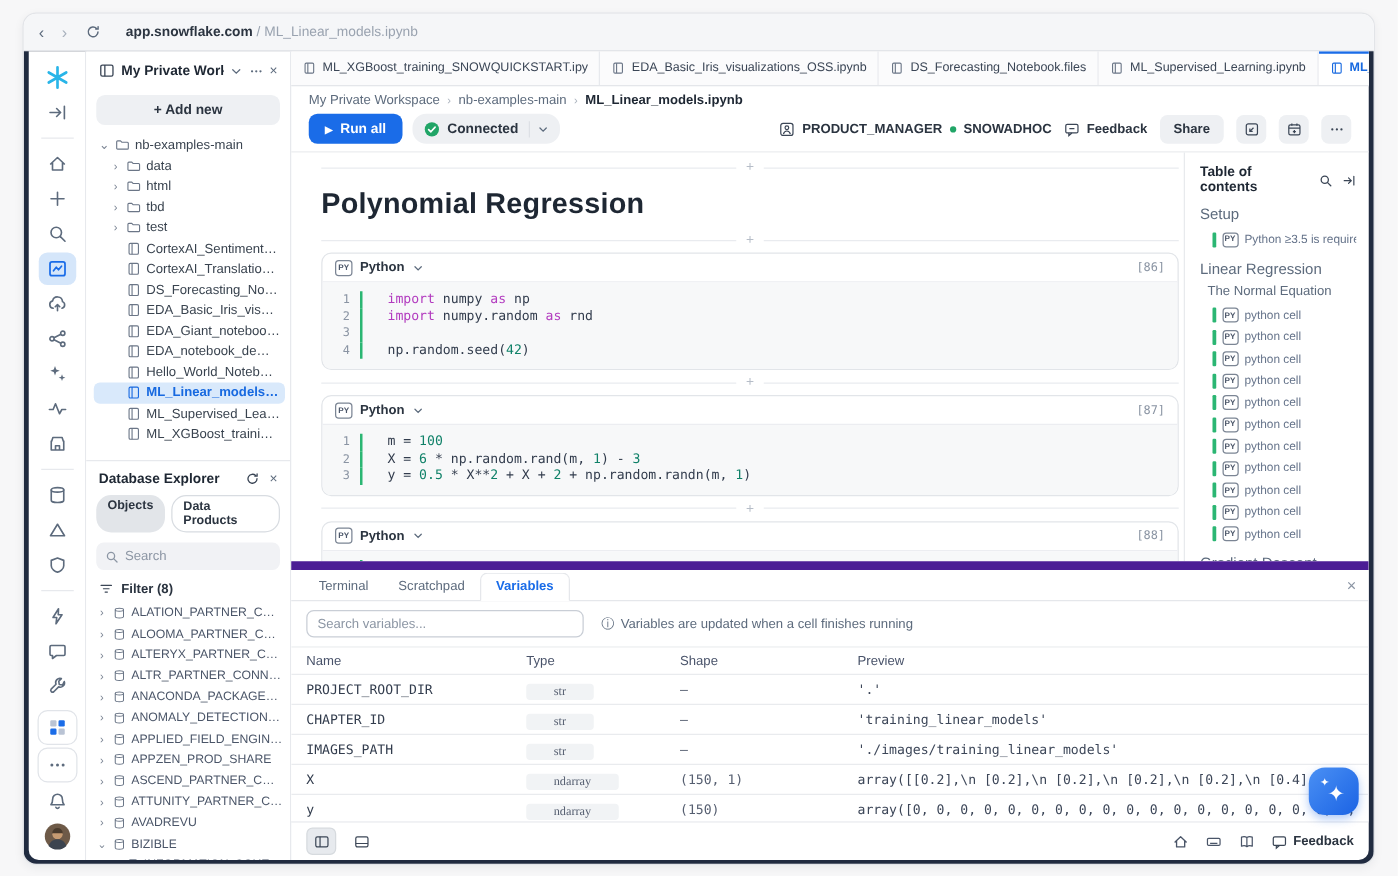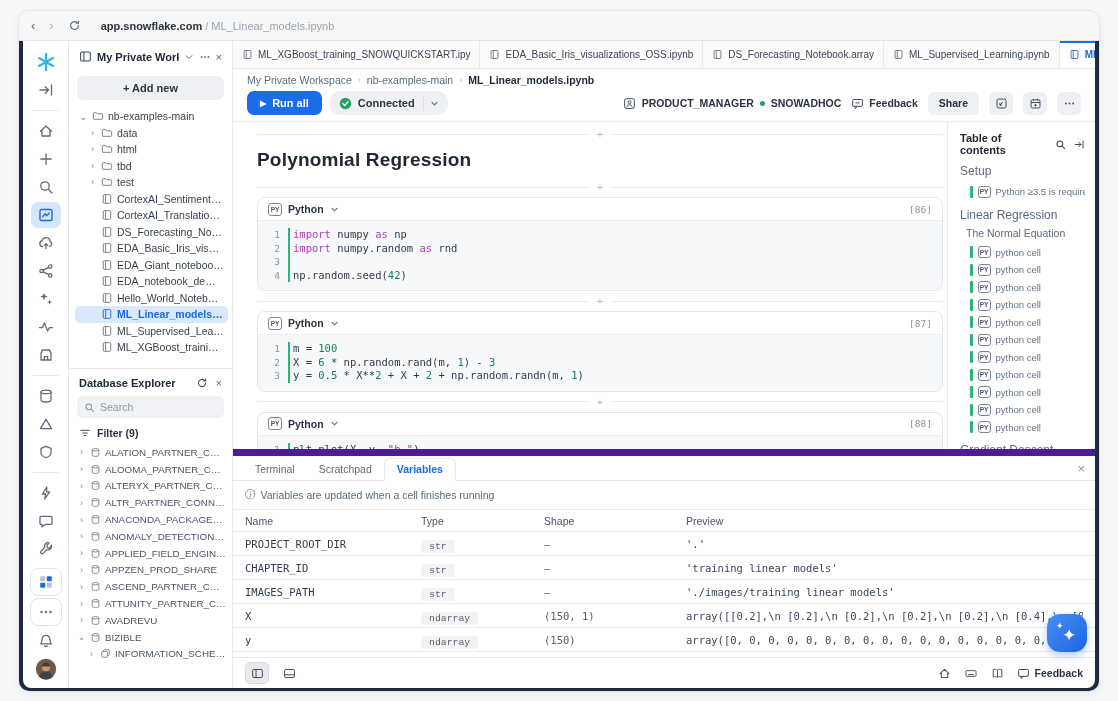--- a/index.html
+++ b/index.html
@@ -89,33 +89,33 @@
     padding:0 11px; font-size:10.5px; font-weight:700; color:#2b3440; cursor:pointer; }
   .sqbtn { background:#eef0f3; border-radius:6px; width:24px; height:23px; display:flex; align-items:center;
     justify-content:center; color:#3b4656; cursor:pointer; }
 
   .content-row { flex:none; height:327px; display:flex; min-height:0; }
   .notebook { flex:1; overflow:hidden; padding:4px 10px 0 24px; min-width:0; }
   .nbcol { width:686px; }
   .nb-div { display:flex; align-items:center; gap:8px; height:16px; color:#c3c9d2; }
   .nb-div .ln { flex:1; height:1px; background:#e9ebef; }
   .nb-div .plus { font-size:11px; color:#b6bdc8; }
-  .nb-title { font-size:19px; font-weight:800; color:#1e2733; padding:7px 0 8px; letter-spacing:.2px; }
+  .nb-title { font-size:23px; font-weight:800; color:#1e2733; padding:7px 0 8px; letter-spacing:.2px; }
   .cell { border:1px solid #e2e5e9; border-radius:8px; background:#fff; overflow:hidden; margin:2px 0; }
   .cell-head { height:23px; display:flex; align-items:center; gap:6px; padding:0 10px; border-bottom:1px solid #ecedf1; }
   .pybadge { width:14px; height:13px; border:1px solid #7b8594; border-radius:3px; color:#4a5568;
     font-size:6.5px; font-weight:700; display:flex; align-items:center; justify-content:center; flex:none; }
   .cell-lang { font-size:10.5px; color:#2b3440; font-weight:600; }
   .cell-exec { margin-left:auto; font-family:"DejaVu Sans Mono",monospace; font-size:9.5px; color:#8a94a3; }
   .cell-body { background:#f7f8f9; padding:7px 0 8px; }
   .cl { display:flex; align-items:stretch; line-height:13.5px; }
   .cl-num { width:30px; text-align:right; padding-right:8px; font-family:"DejaVu Sans Mono",monospace;
     font-size:9.5px; color:#8a94a3; flex:none; }
   .cl-bar { width:2px; background:#2bb673; flex:none; }
-  .cl-code { padding-left:3px; font-family:"DejaVu Sans Mono",monospace; font-size:10.5px; color:#323c4d; white-space:pre; }
+  .cl-code { padding-left:20px; font-family:"DejaVu Sans Mono",monospace; font-size:10.5px; color:#323c4d; white-space:pre; }
   .tk-kw { color:#b23bbf; }
   .tk-num { color:#0f8168; }
   .tk-str { color:#b23e3e; }
 
   .toc { width:148px; border-left:1px solid #e8eaed; padding:10px 10px 0 12px; overflow:hidden; flex:none; }
   .toc-head { display:flex; align-items:center; gap:8px; margin-bottom:8px; }
   .toc-title { font-size:11px; font-weight:700; color:#1e2733; flex:1; }
   .toc-h1 { font-size:12px; color:#5d6b7d; margin:7px 0 5px; }
   .toc-h2 { font-size:10.5px; color:#5d6b7d; margin:3px 0 5px 6px; }
   .toc-cell { display:flex; align-items:center; gap:5px; height:17.5px; margin-left:10px; cursor:pointer; }
@@ -136,22 +136,22 @@
   .bp-info { display:flex; align-items:center; gap:5px; font-size:10.5px; color:#5d6b7d; }
   .vtable { flex:1; overflow:hidden; }
   .vrow { display:flex; align-items:center; height:24px; border-bottom:1px solid #e9ebee; padding:0 12px; }
   .vrow.vhead { border-top:1px solid #e9ebee; height:23px; }
   .vc-name { width:176px; flex:none; font-family:"DejaVu Sans Mono",monospace; font-size:10.5px; color:#323c4d; }
   .vc-type { width:123px; flex:none; }
   .vc-shape { width:142px; flex:none; font-family:"DejaVu Sans Mono",monospace; font-size:10.5px; color:#555e70; }
   .vc-prev { flex:1; font-family:"DejaVu Sans Mono",monospace; font-size:10.5px; color:#3c4658;
     white-space:nowrap; overflow:hidden; }
   .vhead > div { font-family:"Liberation Sans",sans-serif; font-size:10.5px; color:#49536a; }
-  .type-pill { display:inline-block; background:#f1f3f5; border-radius:3px; padding:1px 8px;
-    font-family:Liberation Mono, monospace; font-size:9.8px; color:#555e70; }
+  .type-pill { display:inline-block; background:#f1f3f5; border-radius:3px; padding:1px 22px;
+    font-family:Liberation Serif, serif; font-size:9.8px; color:#555e70; }
   .vrow.partial { height:5px; overflow:hidden; border-bottom:0; }
 
   
   .statusbar { flex:1; display:flex; align-items:center; padding:0 12px; gap:8px; border-top:1px solid #e5e7eb; }
   .tg { width:24px; height:22px; border-radius:5px; display:flex; align-items:center; justify-content:center;
     color:#3b4656; cursor:pointer; }
   .tg.on { background:#e7eaee; border:1px solid #d6dade; }
   .sb-right { margin-left:auto; display:flex; align-items:center; gap:13px; color:#4a5568; }
 
   .ai-fab { position:absolute; right:12px; bottom:39px; width:40px; height:38px; border-radius:13px;
@@ -600,36 +600,40 @@
             <div class="db-head">
               <span class="db-title">Database Explorer</span>
               <span class="mini-ic">
                 <svg width="12" height="12" viewBox="0 0 16 16" fill="none" stroke="#3b4656" stroke-width="1.4" stroke-linecap="round">
                     <path d="M12.8 8a4.8 4.8 0 1 1-1.4-3.4"></path>
                     <path d="M12.9 2.8v2.4h-2.4"></path>
                   </svg>
               </span>
               <span class="mini-ic" style="font-size:11px;">×</span>
             </div>
+            <div class="db-tabs">
+                <span class="pill on">Objects</span>
+                <span class="pill off">Data Products</span>
+              </div>
             <div class="search-box">
               <span>
                 <svg width="11" height="11" viewBox="0 0 16 16" fill="none" stroke="#8c96a4" stroke-width="1.5" stroke-linecap="round">
                     <circle cx="7" cy="7" r="4.2"></circle>
                     <path d="M10.3 10.3 14 14"></path>
                   </svg>
               </span>
               <input placeholder="Search" style="">
             </div>
             <div class="db-filter">
               <span>
                 <svg width="12" height="12" viewBox="0 0 16 16" fill="none" stroke="#3b4656" stroke-width="1.3" stroke-linecap="round">
                     <path d="M2.5 4.5h11M5 8h6M6.8 11.5h2.4"></path>
                   </svg>
               </span>
-              <span>Filter (9)</span>
+              <span>Filter (8)</span>
             </div>
             <div class="db-list">
                 <div class="db-row" style="padding-left: 2px;">
                   <span class="tree-chev">›</span>
                   <span class="mini-ic">
                     <svg width="11" height="11" viewBox="0 0 16 16">
                       <g stroke="#6b7687" stroke-width="1.2" fill="none">
                         <ellipse cx="8" cy="4" rx="4.8" ry="1.7"></ellipse>
                         <path d="M3.2 4v8c0 .9 2.1 1.7 4.8 1.7s4.8-.8 4.8-1.7V4"></path>
                       </g>
@@ -811,21 +815,21 @@
               </div>
               <div class="ftab">
                 <span class="mini-ic">
                   <svg width="11" height="11" viewBox="0 0 16 16">
                     <g stroke="#6b7687" stroke-width="1.3" fill="none">
                       <rect x="3" y="2.2" width="10" height="11.6" rx="1.4"></rect>
                       <path d="M6.2 2.2v11.6"></path>
                     </g>
                   </svg>
                 </span>
-                <span>DS_Forecasting_Notebook.array</span>
+                <span>DS_Forecasting_Notebook.files</span>
               </div>
               <div class="ftab">
                 <span class="mini-ic">
                   <svg width="11" height="11" viewBox="0 0 16 16">
                     <g stroke="#6b7687" stroke-width="1.3" fill="none">
                       <rect x="3" y="2.2" width="10" height="11.6" rx="1.4"></rect>
                       <path d="M6.2 2.2v11.6"></path>
                     </g>
                   </svg>
                 </span>
@@ -1106,20 +1110,21 @@
           </div>
 
           <div class="bpanel">
             <div class="bp-tabs">
                 <span class="bp-tab">Terminal</span>
                 <span class="bp-tab">Scratchpad</span>
                 <span class="bp-tab active">Variables</span>
               </div>
             <span class="bp-close">×</span>
             <div class="bp-toolbar">
+              <input class="var-search" placeholder="Search variables..." style="">
               <div class="bp-info">
                 <span>ⓘ</span>
                 <span>Variables are updated when a cell finishes running</span>
               </div>
             </div>
             <div class="vtable">
                 <div class="vrow vhead">
                   <div class="vc-name">Name</div>
                   <div class="vc-type">Type</div>
                   <div class="vc-shape">Shape</div>

